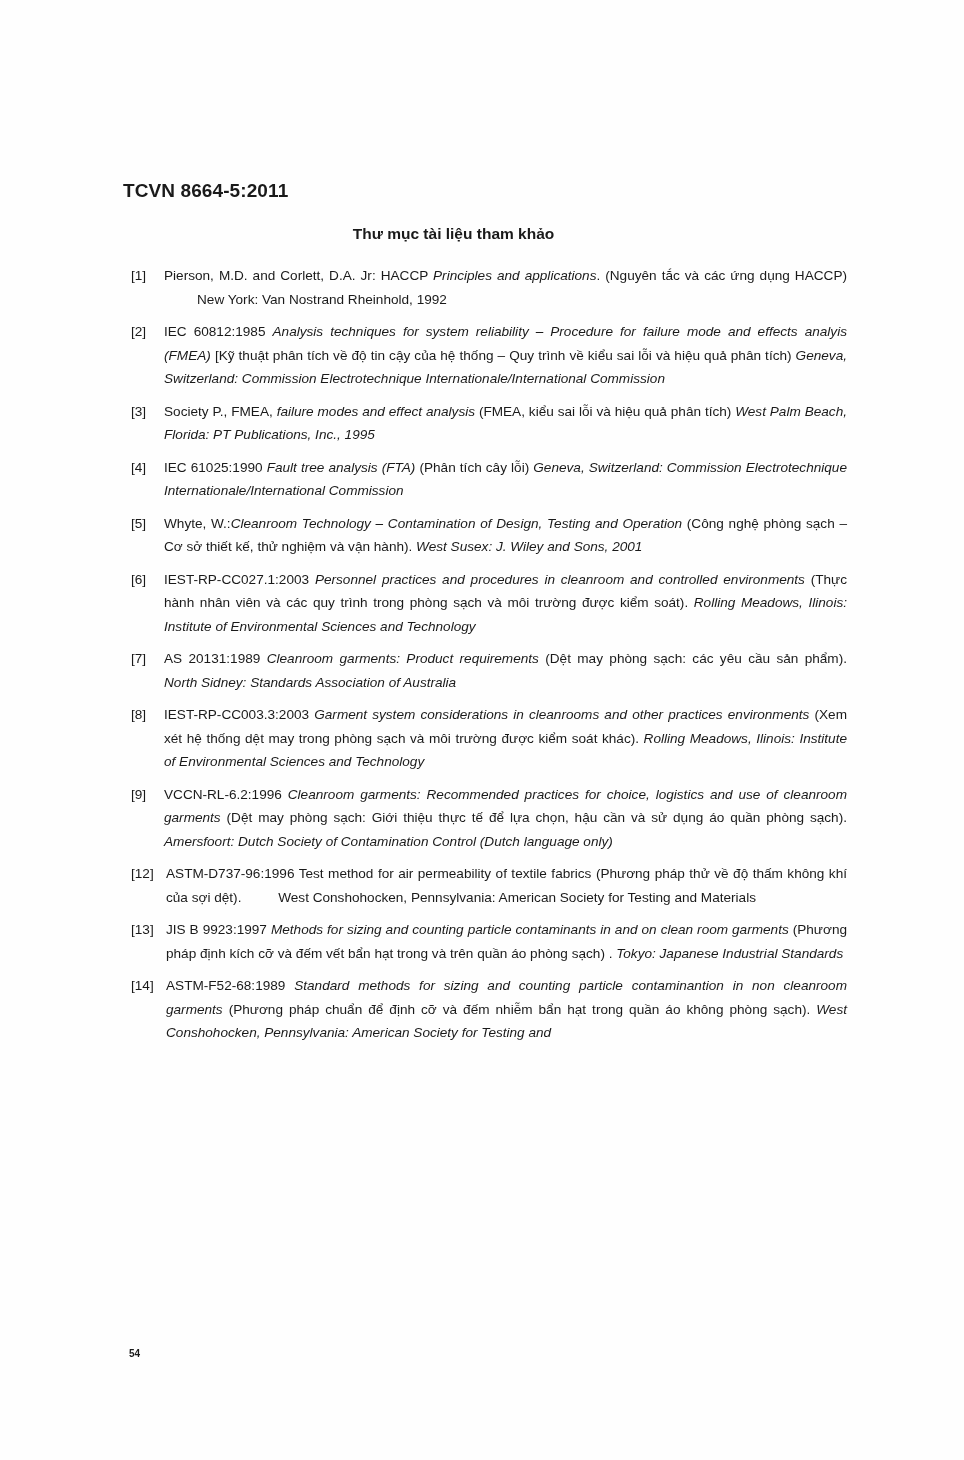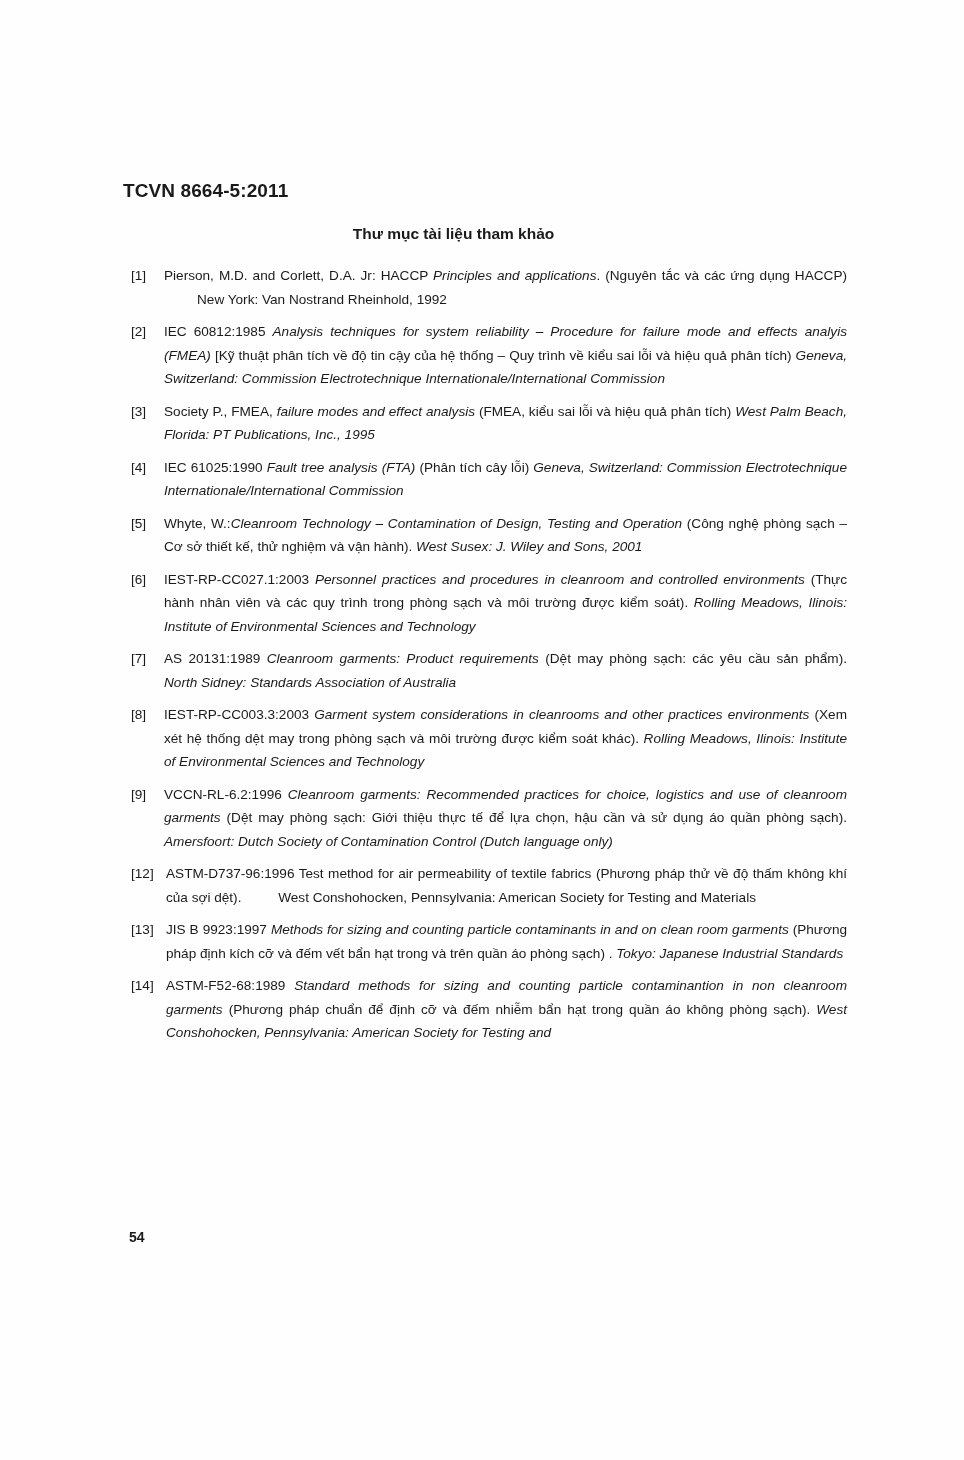--- a/index.html
+++ b/index.html
@@ -67,22 +67,22 @@
     }
     .ref .id { font-style: normal; }
     .ref .ital { font-style: italic; margin-top: 13px; }
     .ref .pub { font-style: italic; }
     .ref .pub.plain { font-style: normal; margin-left: 33px; }
     .ref .vi { }
     .ref .vi.plain { font-style: normal; margin-top: 12px; }
     .page-number {
       position: absolute;
       left: 129px;
-      top: 1229px;
-      font-size: 14px;
+      top: 1348px;
+      font-size: 10px;
       font-weight: bold;
     }
   </style>
 </head>
 <body>
 
 <div class="page">
 
   <div class="doc-code">TCVN 8664-5:2011</div>
 

